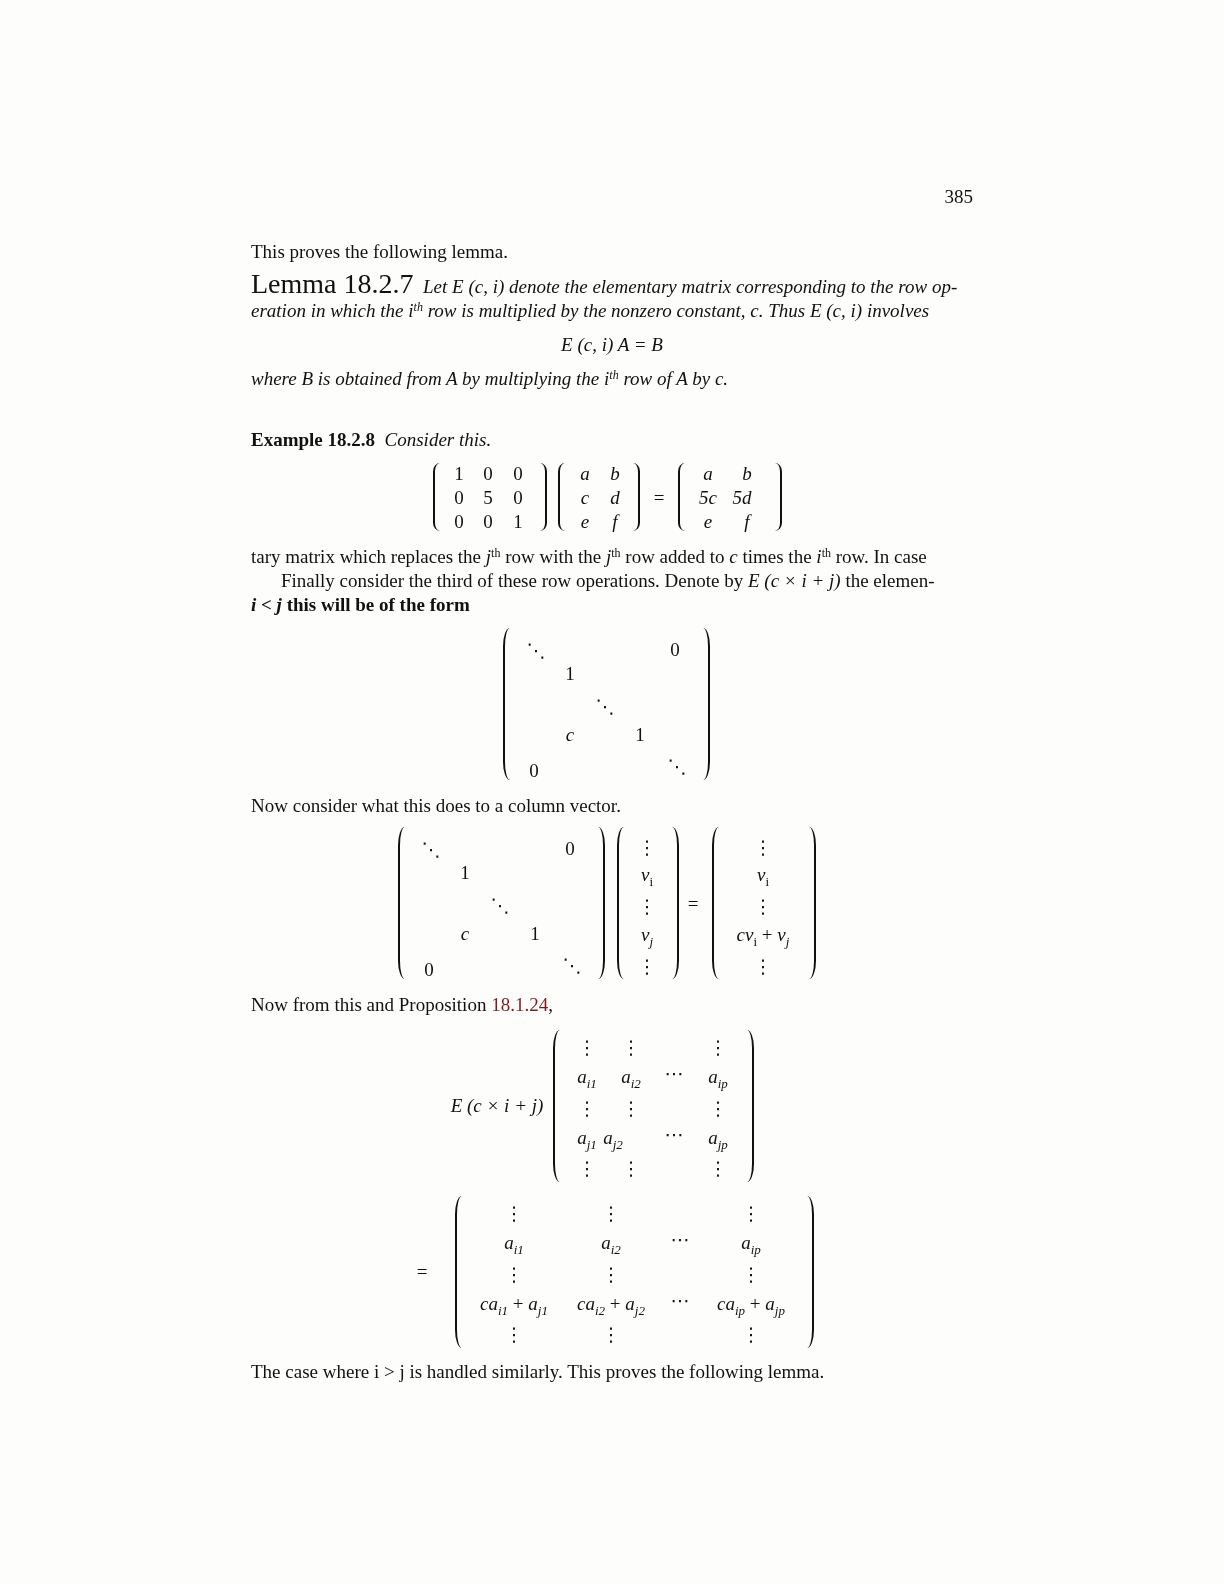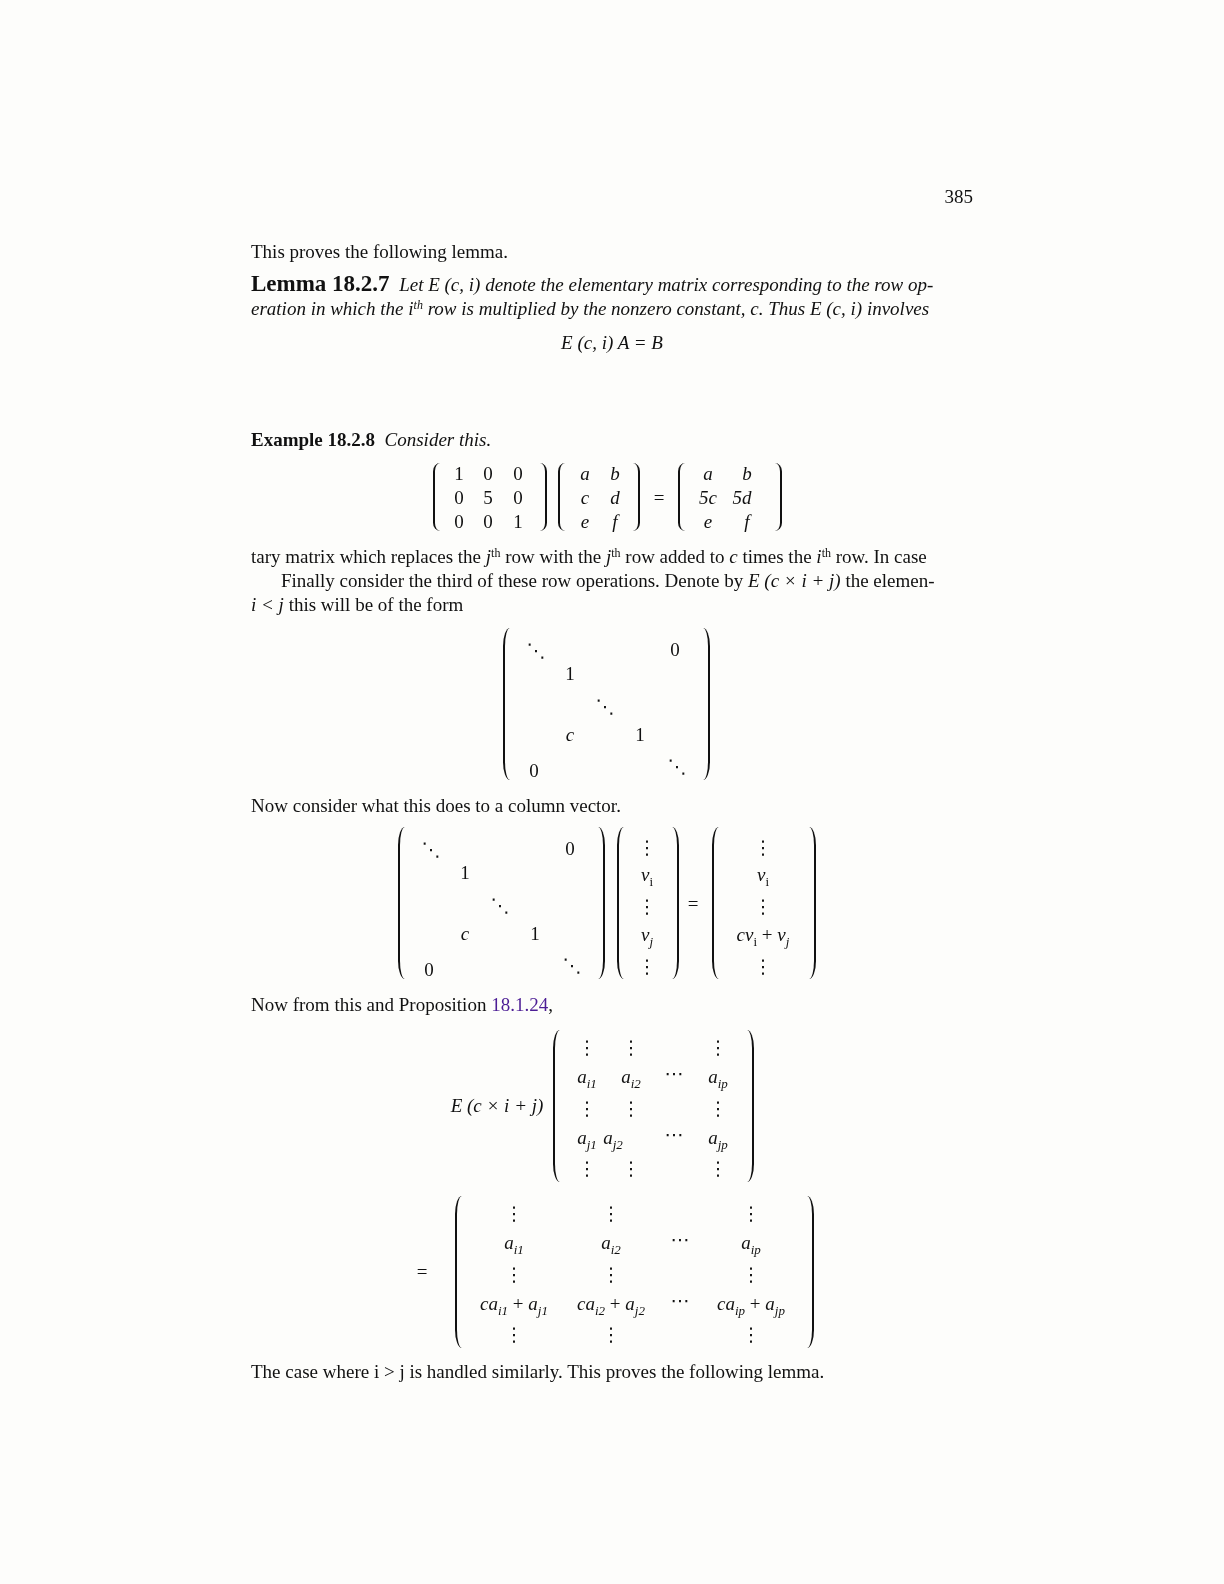--- a/index.html
+++ b/index.html
@@ -5,43 +5,44 @@
   html, body { margin:0; padding:0; }
   body { width:1224px; height:1584px; background:#fdfdfb; position:relative; overflow:hidden;
          font-family:"Liberation Serif", "DejaVu Serif", serif; color:#111; font-size:19px; }
   .abs { position:absolute; }
   .header { left:251px; top:186px; width:722px; font-size:19px; }
   .header .pn { position:absolute; right:0; top:0; }
   .para { left:251px; width:722px; line-height:24px; }
   i, .it { font-style:italic; }
   sup { font-size:12px; vertical-align:top; position:relative; top:-4px; }
   sub { font-size:13px; vertical-align:baseline; position:relative; top:5px; }
-  .lemma-title { font-weight:bold; font-size:23px; font-style:normal; }
+  .lemma-title { font-weight:normal; font-size:28px; font-style:normal; }
   .ex-title { font-weight:bold; font-style:normal; }
-  .link { color:#4c1d95;margin-top:24px; }
+  .link { color:#7f1d1d;margin-top:24px; }
   .center { text-align:center; }
   .indent { text-indent:30px; }
   .cell { position:absolute; transform:translate(-50%,-50%); white-space:nowrap; font-size:19px; }
   .paren { position:absolute; border:2px solid #111; }
   .pl { border-right:none; border-top:none; border-bottom:none; border-radius:50% 0 0 50% / 12% 0 0 12%; }
   .pr { border-left:none; border-top:none; border-bottom:none; border-radius:0 50% 50% 0 / 0 12% 12% 0; }
 </style>
 </head>
 <body>
 
 <div class="abs header">
   <span class="pn">385</span>
 </div>
 
 <div class="abs para" style="top:240px;">This proves the following lemma.</div>
 
 <div class="abs para it" style="top:272px;">
   <div><span class="lemma-title">Lemma 18.2.7</span>&nbsp; <span>Let E (c, i) denote the elementary matrix corresponding to the row op-</span></div>
   <div><span>eration in which the i</span><sup>th</sup><span> row is multiplied by the nonzero constant, c. Thus E (c, i) involves</span></div>
   <div class="center" style="margin-top:10px;">E (c, i) A = B</div>
+  <div style="margin-top:10px;"><span>where B is obtained from A by multiplying the i</span><sup>th</sup><span> row of A by c.</span></div>
 </div>
 
 <div class="abs para" style="top:428px;">
   <span class="ex-title">Example 18.2.8</span>&nbsp; <i>Consider this.</i>
 </div>
 
 <div id="ex-matrices">
     <div class="paren pl" style="left: 433px; top: 463px; width: 12px; height: 68px;"></div>
     <div class="paren pr" style="left: 533px; top: 463px; width: 12px; height: 68px;"></div>
     <div class="cell" style="left: 459px; top: 474px;">1</div>
@@ -68,21 +69,21 @@
     <div class="cell" style="left: 747px; top: 474px; font-style: italic;">b</div>
     <div class="cell" style="left: 708px; top: 498px; font-style: italic;">5c</div>
     <div class="cell" style="left: 742px; top: 498px; font-style: italic;">5d</div>
     <div class="cell" style="left: 708px; top: 522px; font-style: italic;">e</div>
     <div class="cell" style="left: 747px; top: 522px; font-style: italic;">f</div>
   </div>
 
 <div class="abs para indent" style="top:545px;">
   <div style="text-indent:0;"><span>tary matrix which replaces the </span><i>j</i><sup>th</sup><span> row with the </span><i>j</i><sup>th</sup><span> row added to </span><i>c</i><span> times the </span><i>i</i><sup>th</sup><span> row. In case</span></div>
   <div><span>Finally consider the third of these row operations. Denote by </span><i>E (c × i + j)</i><span> the elemen-</span></div>
-  <div style="text-indent:0;"><i>i &lt; j</i><span> this will be of the form</span></div>
+  <div style="text-indent:0;font-weight:bold;"><i>i &lt; j</i><span> this will be of the form</span></div>
 </div>
 
 <div id="elem-matrix">
     <div class="paren pl" style="left: 503px; top: 628px; width: 12px; height: 152px;"></div>
     <div class="paren pr" style="left: 696px; top: 628px; width: 12px; height: 152px;"></div>
     <div class="cell" style="left: 536px; top: 650px;">⋱</div>
     <div class="cell" style="left: 675px; top: 650px;">0</div>
     <div class="cell" style="left: 570px; top: 674px;">1</div>
     <div class="cell" style="left: 605px; top: 706px;">⋱</div>
     <div class="cell" style="left: 570px; top: 735px; font-style: italic;">c</div>

